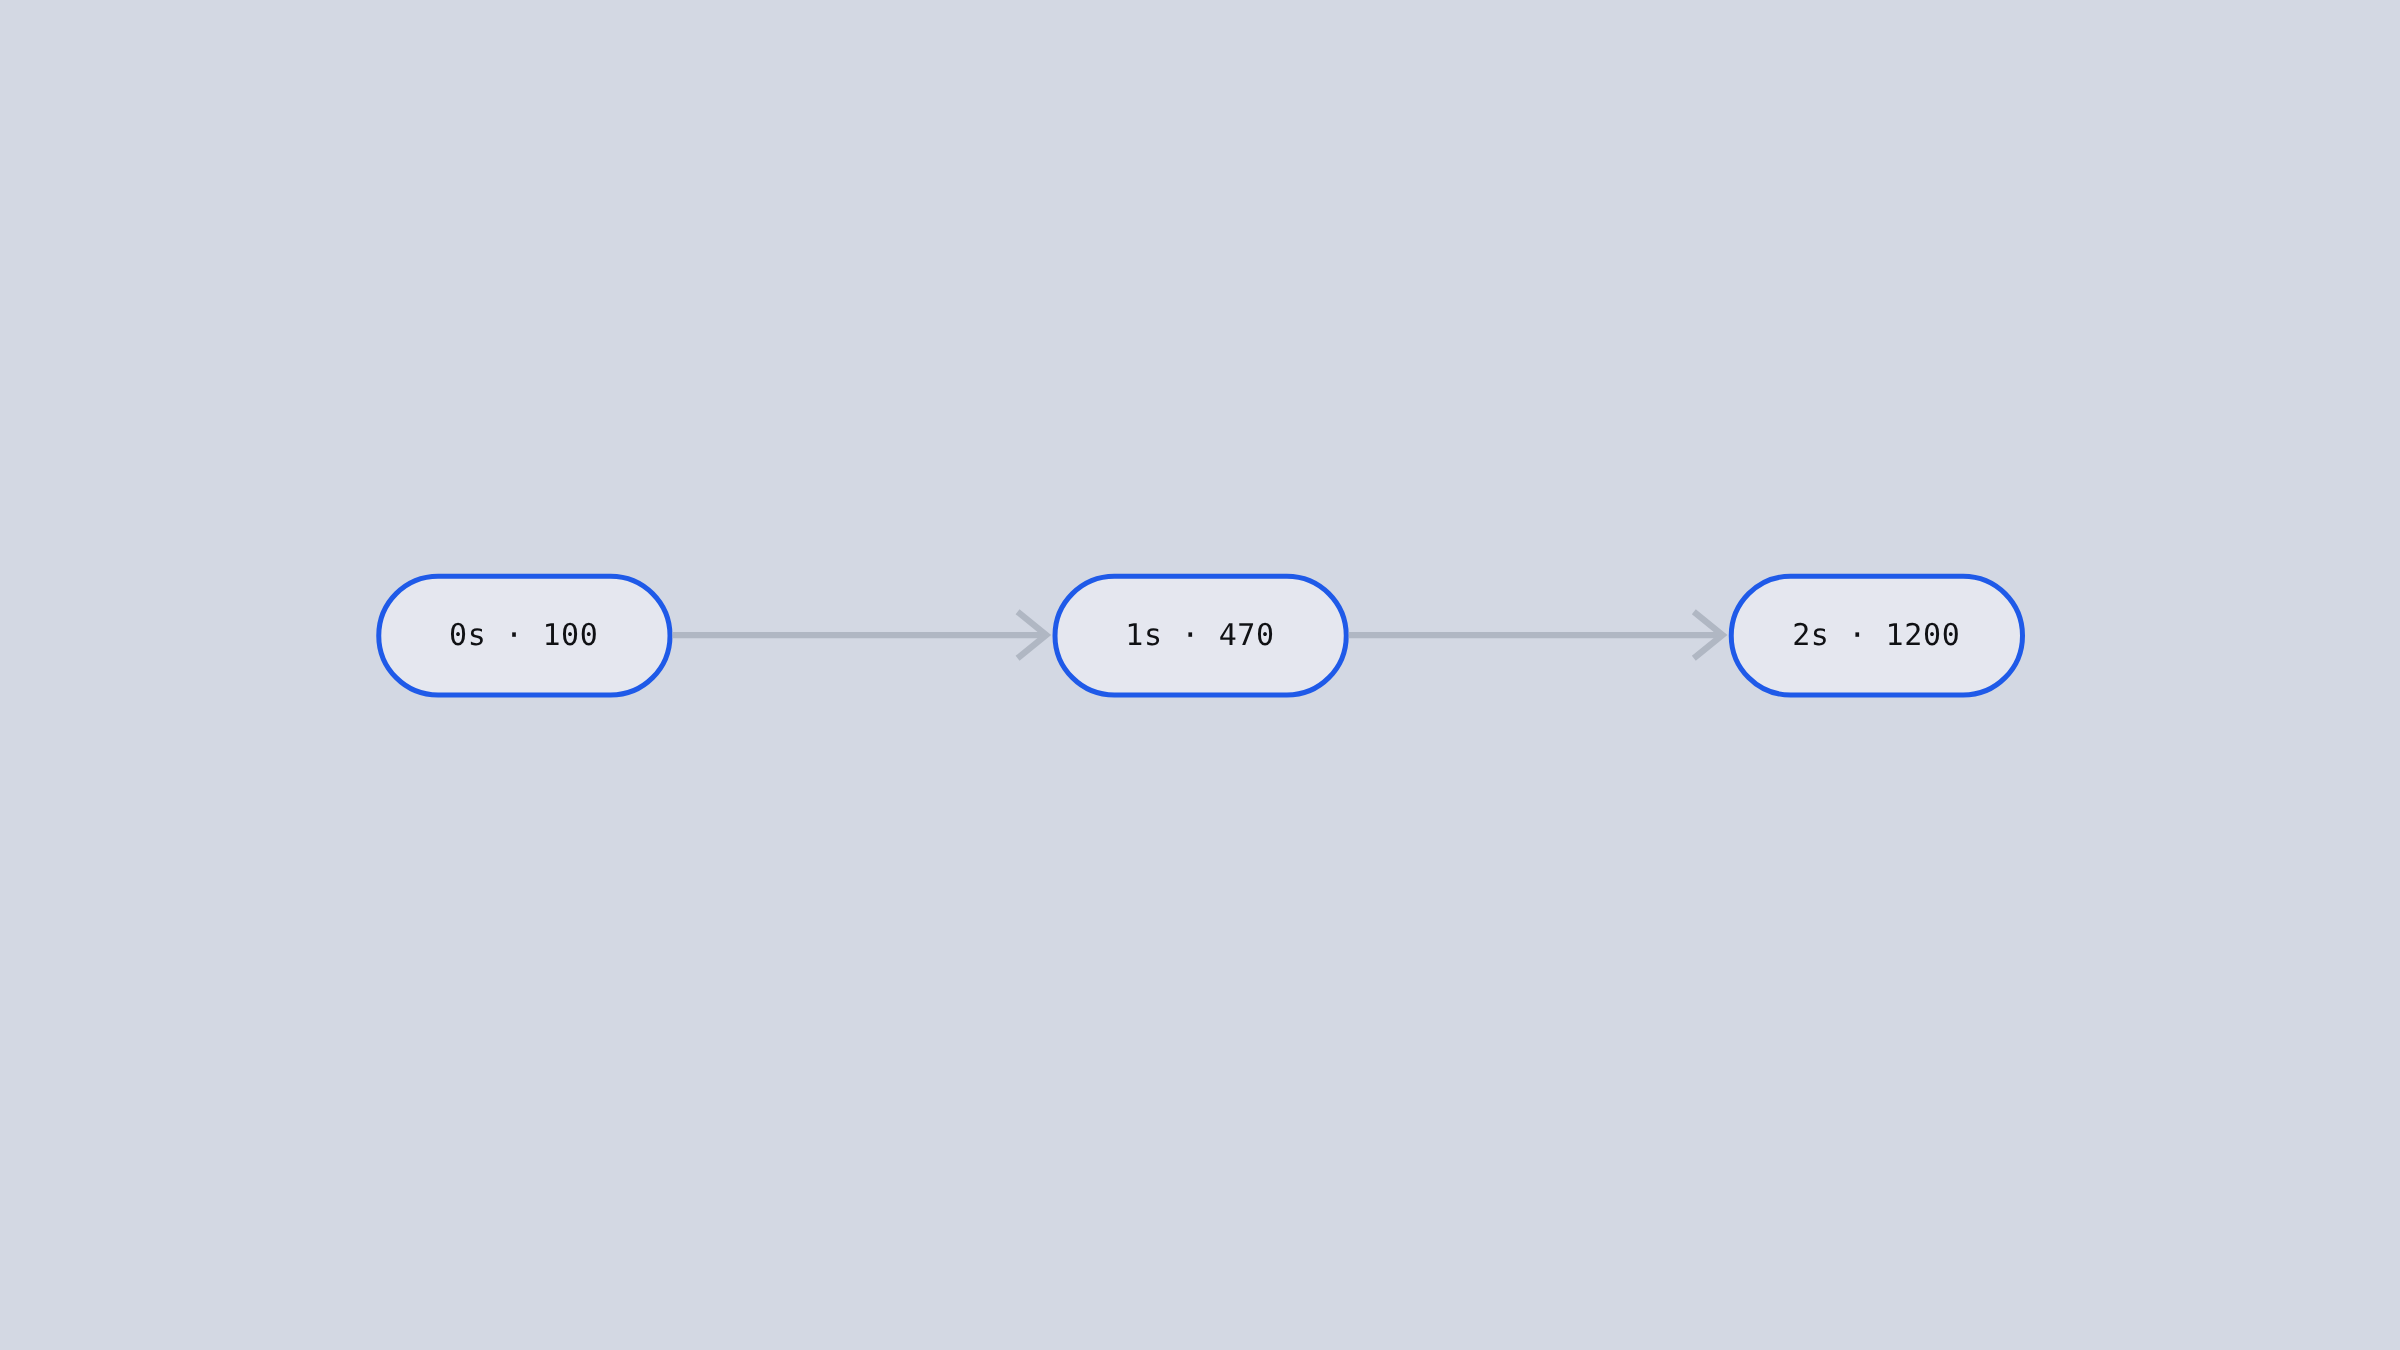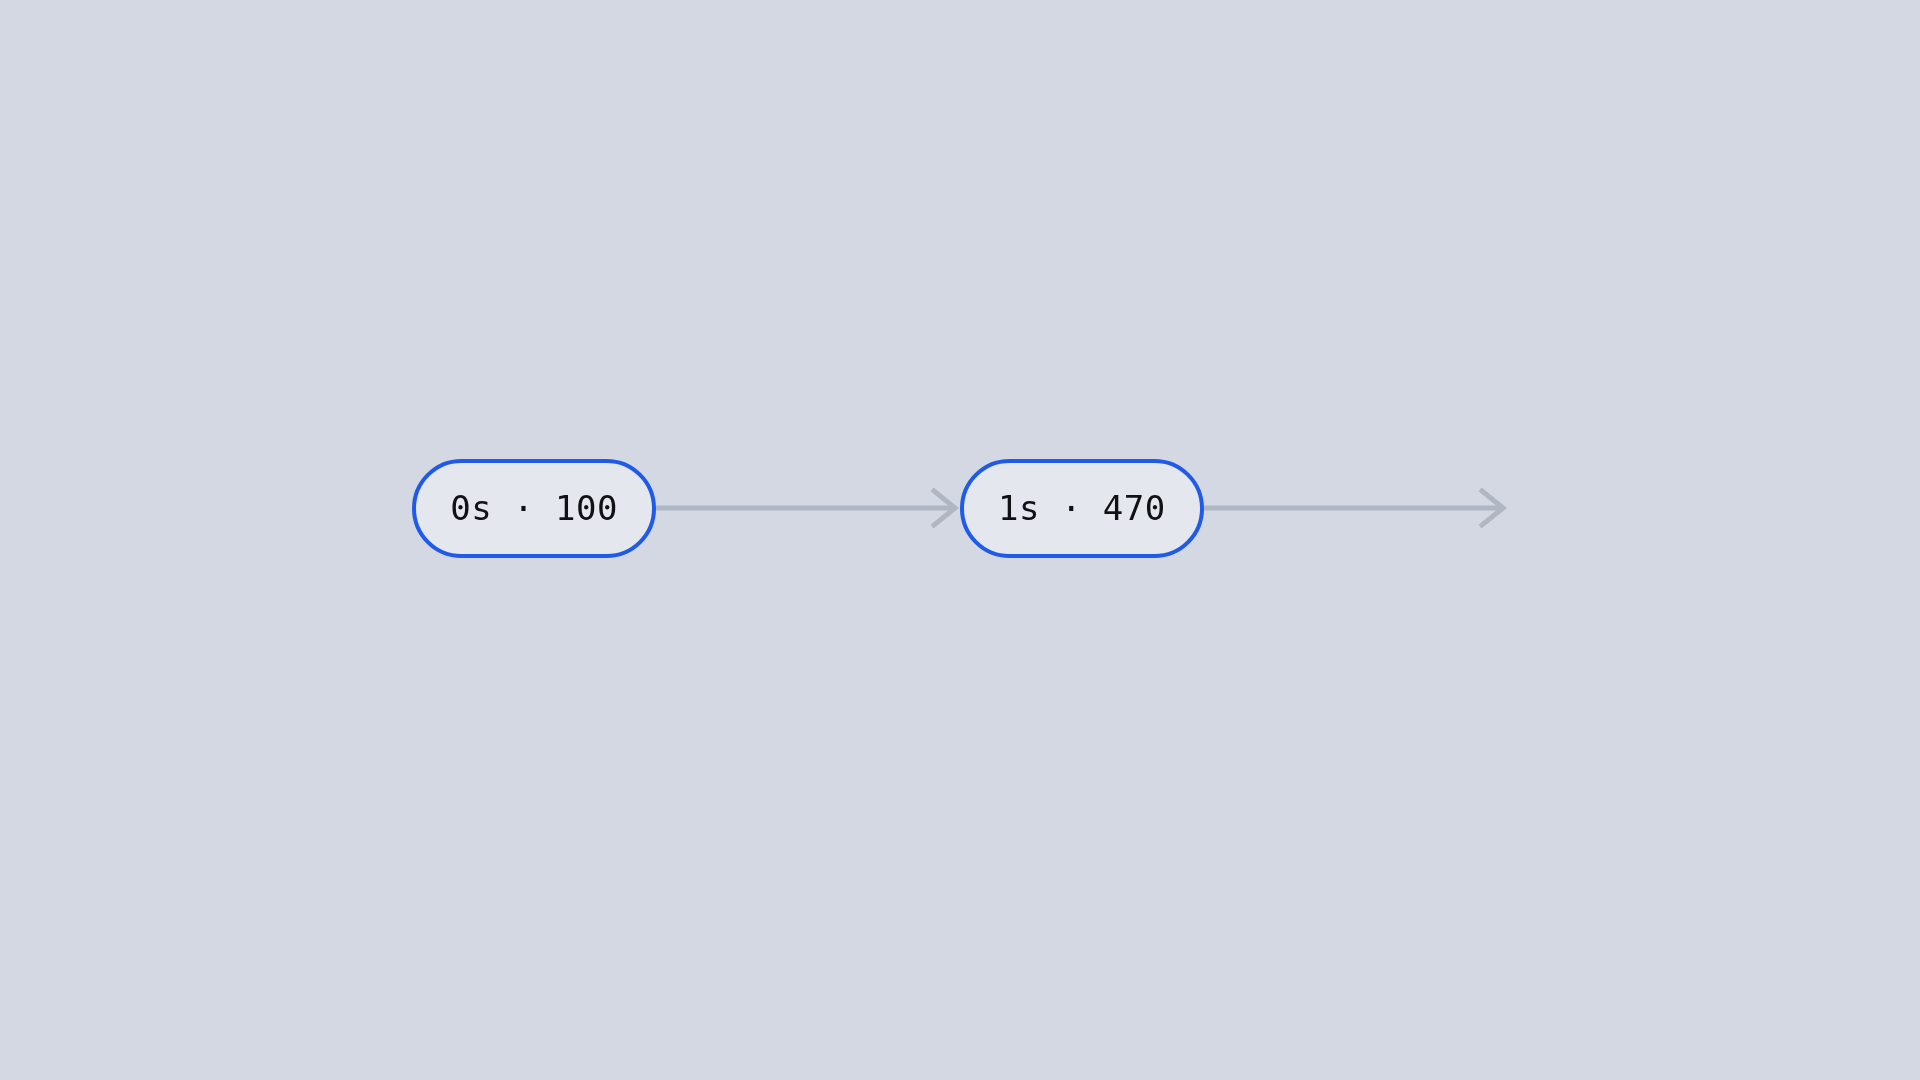--- a/index.html
+++ b/index.html
@@ -49,21 +49,21 @@
     border-radius: 999px;
     background: #e5e7ef;
     display: flex;
     align-items: center;
     justify-content: center;
     white-space: nowrap;
   }
 
   .node-label {
     font-family: "DejaVu Sans Mono", "Liberation Mono", monospace;
-    font-size: 34px;
+    font-size: 24px;
     line-height: 1;
     font-weight: 400;
     color: #101114;
     letter-spacing: 0.5px;
   }
 
   .connector {
     width: 304px;
     height: 40px;
     display: block;
@@ -99,16 +99,19 @@
         <span class="node-label">1s · 470</span>
       </div>
 
       <span class="connector">
         <svg viewBox="0 0 304 40" xmlns="http://www.w3.org/2000/svg" aria-hidden="true">
           <line x1="0" y1="20" x2="296" y2="20" stroke="#b0b7c3" stroke-width="5" stroke-linecap="butt"></line>
           <polyline points="278,3 299,20 278,37" fill="none" stroke="#b0b7c3" stroke-width="5" stroke-linecap="square" stroke-linejoin="miter"></polyline>
         </svg>
       </span>
 
+      <div class="node">
+        <span class="node-label">2s · 1200</span>
+      </div>
 
     </div>
   </div>
 </div>
 
 </body></html>

